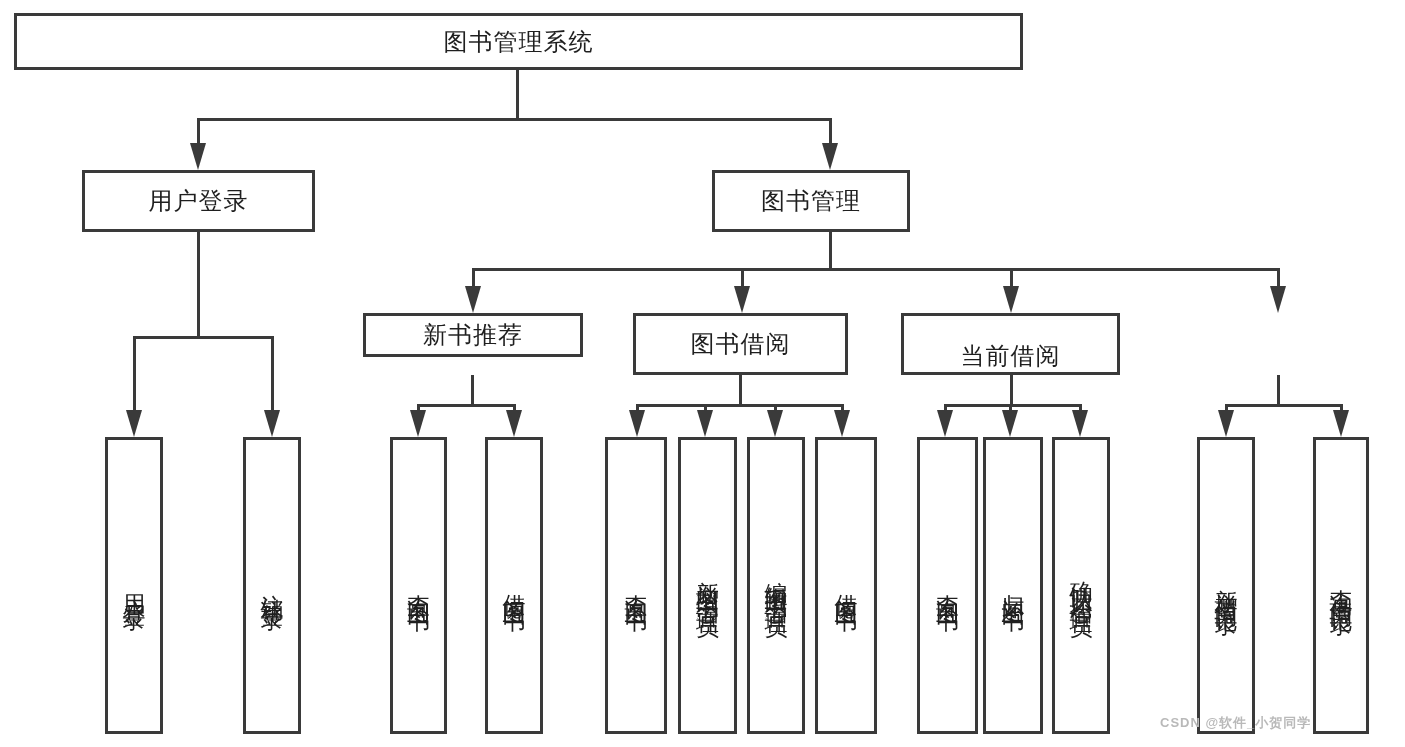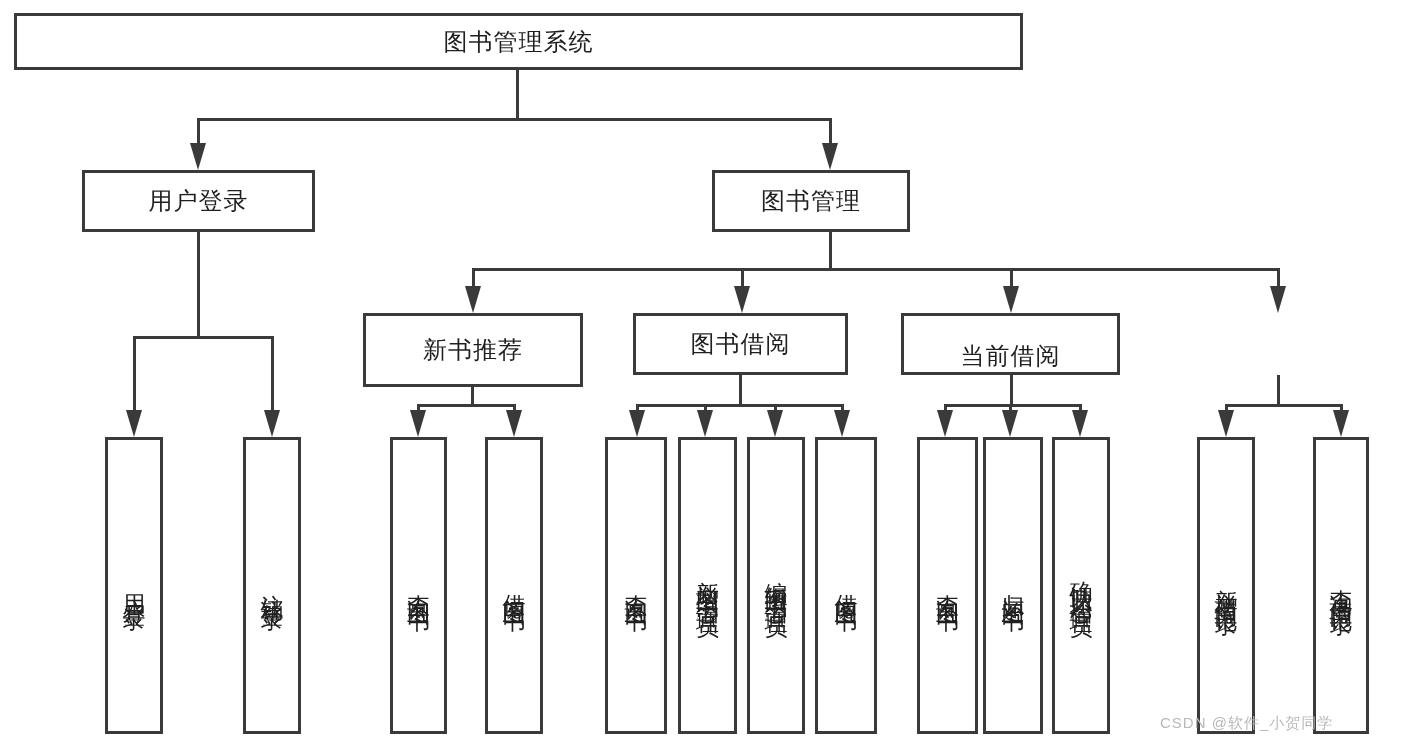--- a/index.html
+++ b/index.html
@@ -51,44 +51,45 @@
   .vline{width:3px;}
   .arrow{
     position:absolute;width:0;height:0;z-index:1;
     border-left:8px solid transparent;
     border-right:8px solid transparent;
     border-top:27px solid var(--line);
   }
   #watermark{
     position:absolute;
     left:1160px;top:714px;
-    font-size:15px;
+    font-size:13px;
     color:var(--watermark);
     letter-spacing:1px;
     z-index:5;
     white-space:nowrap;
+    font-weight:bold;
   }
 </style>
 </head>
 <body>
 
 <div id="stage">
 
   <div class="box" style="left:14px;top:13px;width:1009px;height:57px;">
     <span>图书管理系统</span>
   </div>
 
   <div class="box" style="left:82px;top:170px;width:233px;height:62px;">
     <span>用户登录</span>
   </div>
   <div class="box" style="left:712px;top:170px;width:198px;height:62px;">
     <span>图书管理</span>
   </div>
 
-  <div class="box" style="left:363px;top:313px;width:220px;height:74px;">
+  <div class="box" style="left:363px;top:313px;width:220px;height:44px;">
     <span>新书推荐</span>
   </div>
   <div class="box" style="left:633px;top:313px;width:215px;height:62px;">
     <span>图书借阅</span>
   </div>
   <div class="box" style="left:901px;top:313px;width:219px;height:62px;align-items:flex-end;">
     <span>当前借阅</span>
   </div>
 
   <div class="vbox" style="left:105px;top:437px;width:58px;height:297px;">

